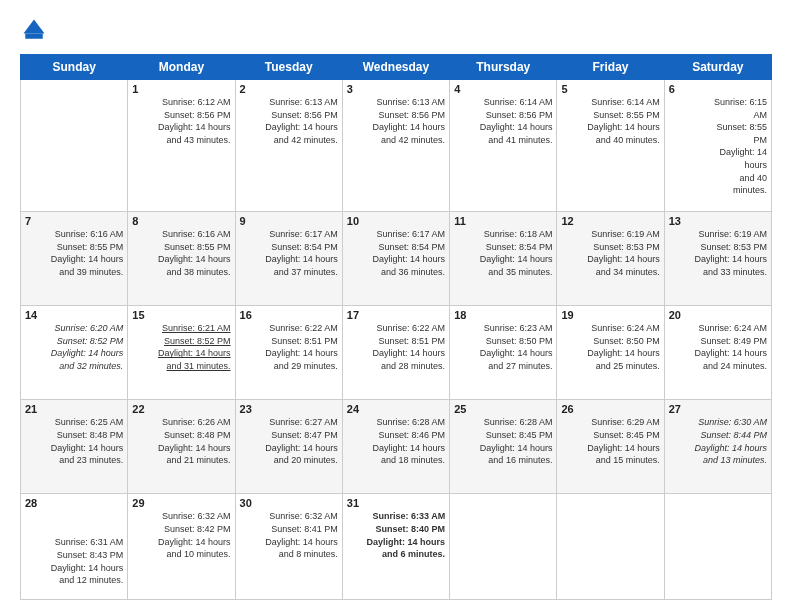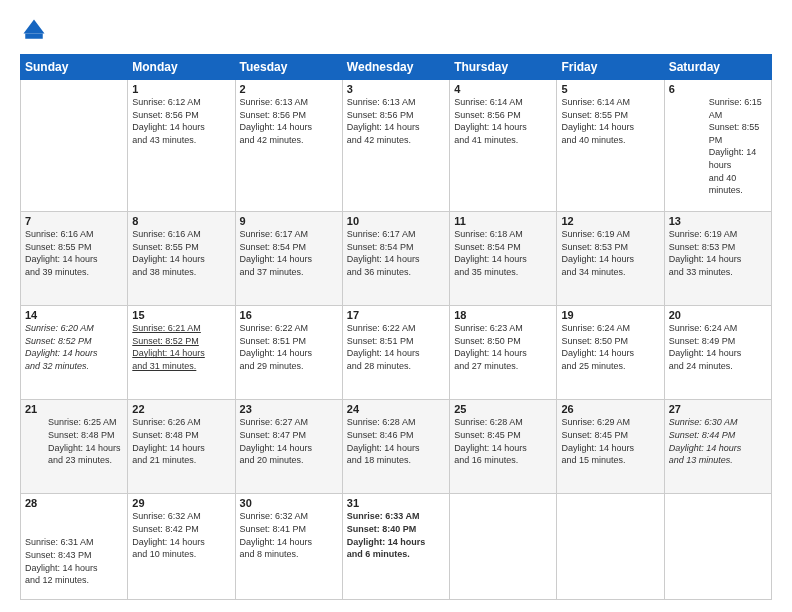--- a/index.html
+++ b/index.html
@@ -57,21 +57,21 @@
       border-collapse: collapse;
       width: 100%;
       table-layout: fixed;
     }
     .calendar th {
       background-color: #1565C0;
       color: #fff;
       font-size: 12px;
       font-weight: bold;
       padding: 5px 4px;
-      text-align: left;
+      text-align: center;
       border: 1px solid #1565C0;
     }
     .calendar td {
       border: 1px solid #ccc;
       vertical-align: top;
       padding: 3px 4px;
       font-size: 9.5px;
       color: #333;
       background: #fff;
       height: 86px;
@@ -83,20 +83,21 @@
       font-size: 11px;
       font-weight: bold;
       color: #222;
       display: block;
       margin-bottom: 1px;
     }
     .day-info {
       font-size: 9px;
       color: #333;
       line-height: 1.4;
+      text-align: right;
     }
     .empty-cell {
       background: #fff !important;
     }
   </style>
 </head>
 <body>
 
 <div class="page">
   <div class="header">

